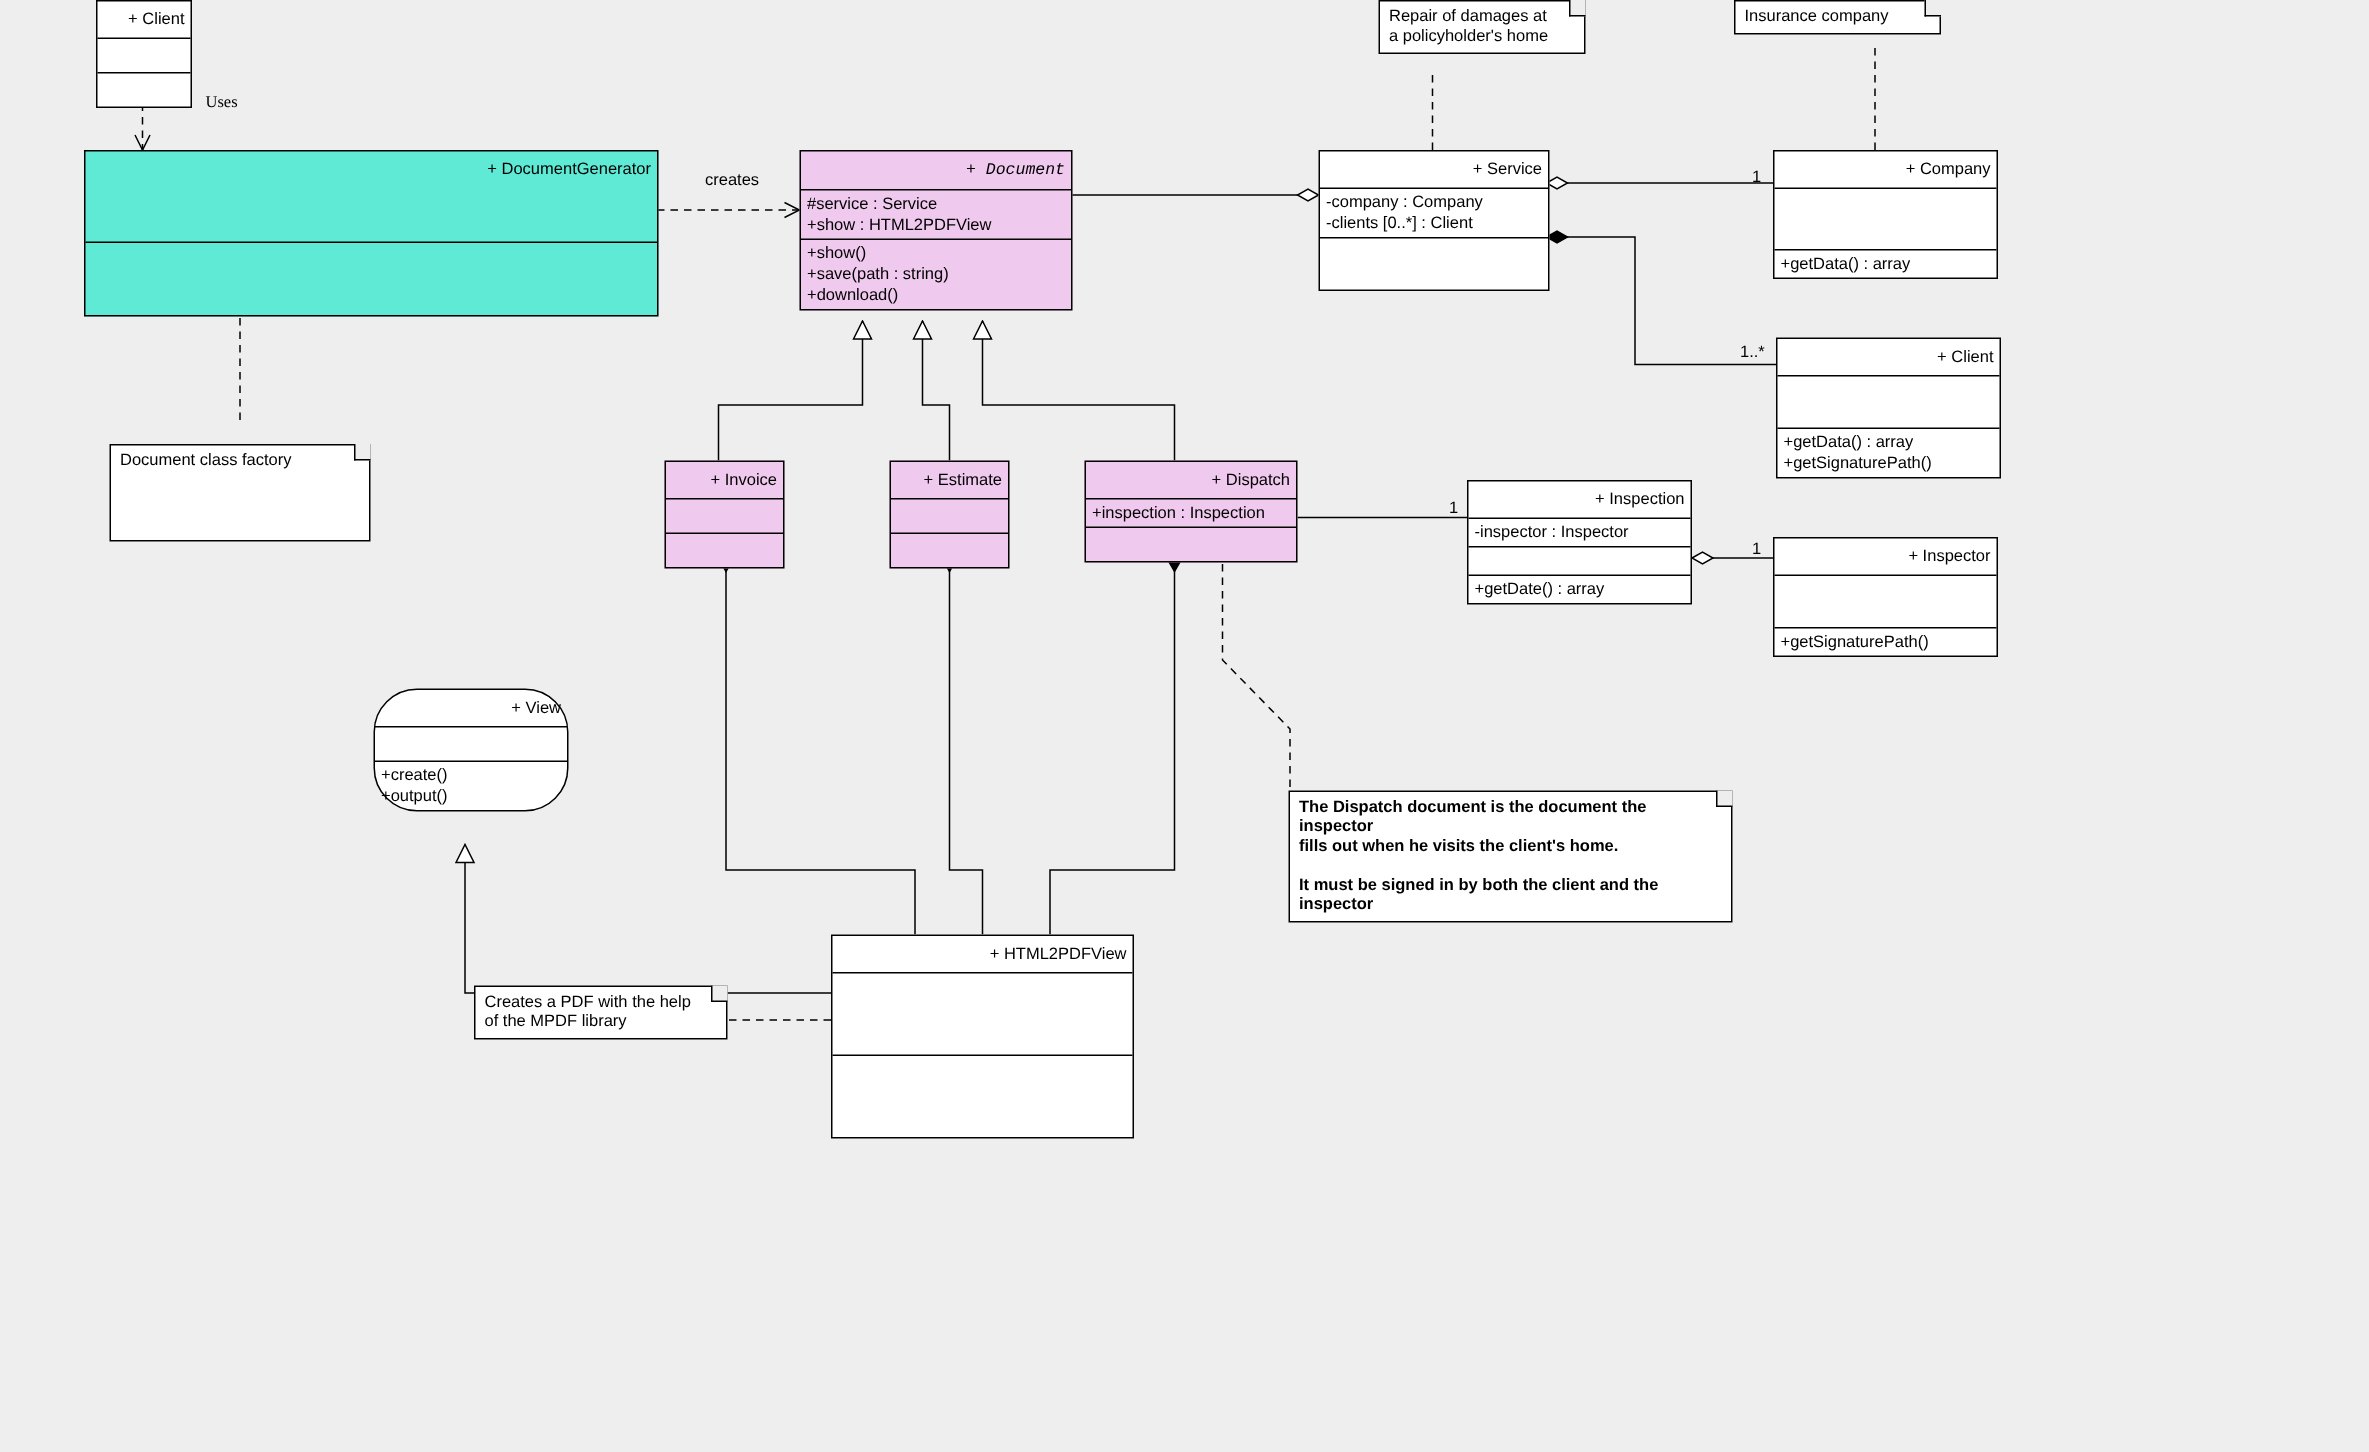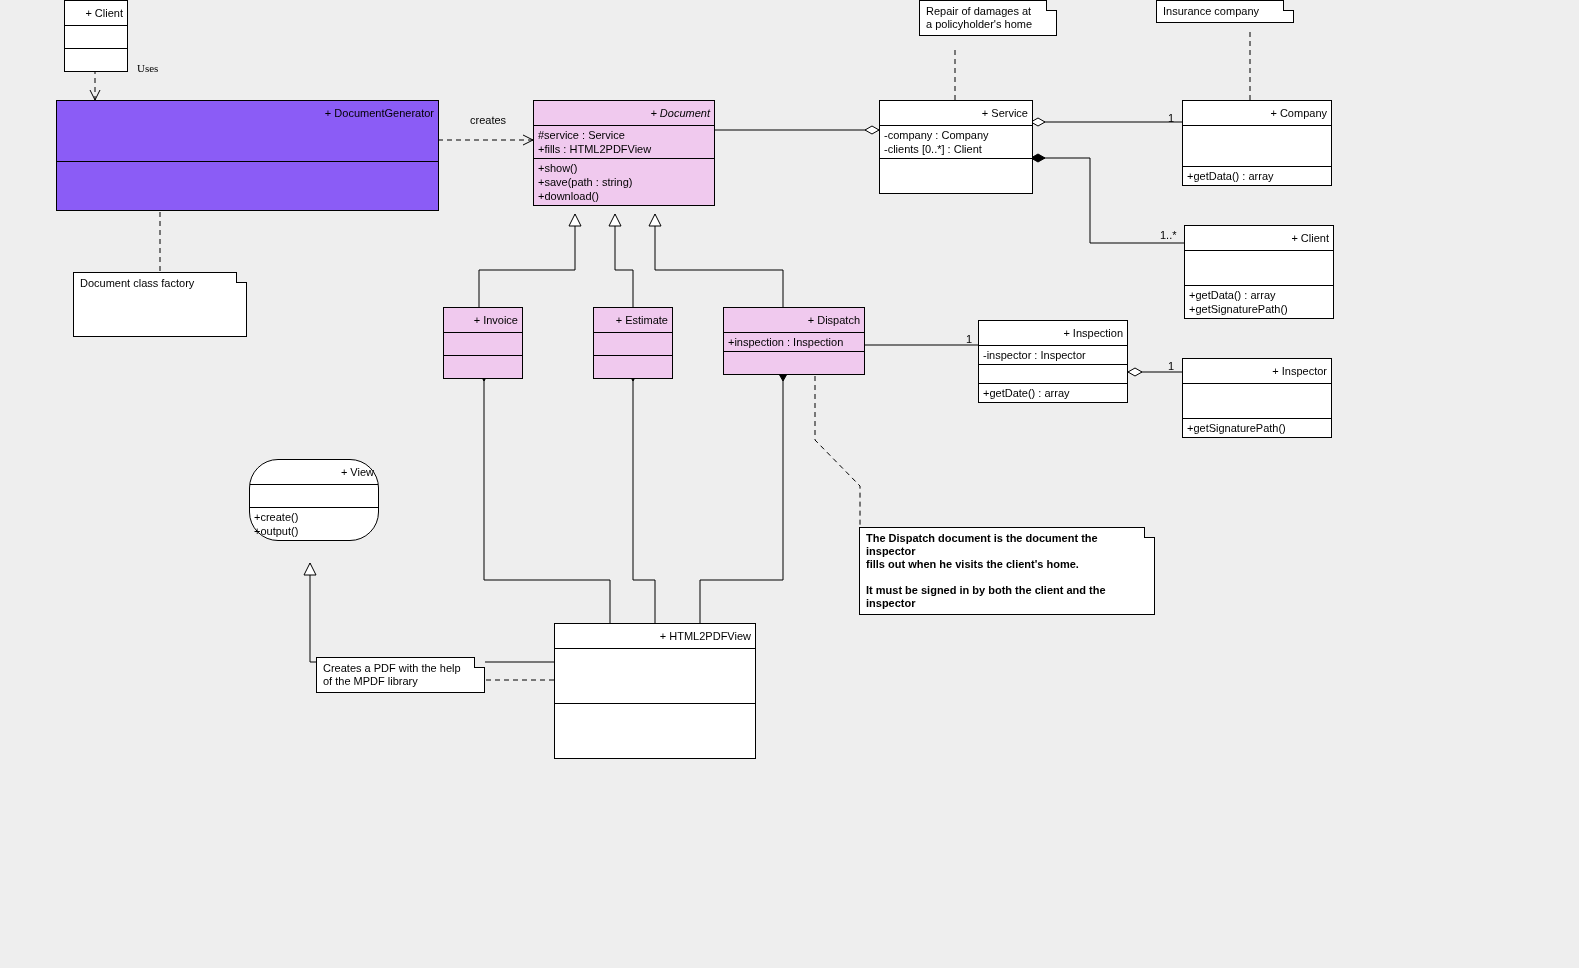--- a/index.html
+++ b/index.html
@@ -14,35 +14,35 @@
     position: relative;
     overflow: hidden;
   }
   .class-box {
     position: absolute;
     border: 1px solid #000;
     background: #fff;
     display: flex;
     flex-direction: column;
   }
-  .class-box.cyan { background: #8b5cf6; gap: 36px; }
+  .class-box.cyan { background: #5eead4; gap: 36px; }
   .class-box.pink { background: #f0c9ee; }
   .compartment {
     border-top: 1px solid #000;
     padding: 2px 4px;
     min-height: 14px;
     line-height: 14px;
   }
   .compartment:first-child { border-top: none; }
   .title {
     text-align: right;
     padding: 6px 4px;
     white-space: nowrap;
   }
-  .title.italic span { font-style: italic; }
+  .title.italic span { font-style: italic; font-family: Liberation Mono, monospace; }
   .empty { min-height: 18px; }
   .note {
     position: absolute;
     border: 1px solid #000;
     background: #fff;
     padding: 4px 6px;
     line-height: 13px;
     white-space: pre-wrap;
   }
   .note::after {
@@ -141,21 +141,21 @@
 
 <div class="class-box cyan" style="left:56px;top:100px;width:381px;">
   <div class="title"><span>+ DocumentGenerator</span></div>
   <div class="compartment" style="min-height:44px;"></div>
 </div>
 
 <div class="class-box pink" style="left:533px;top:100px;width:180px;">
   <div class="title italic"><span>+ Document</span></div>
   <div class="compartment">
     <div>#service : Service</div>
-    <div>+fills : HTML2PDFView</div>
+    <div>+show : HTML2PDFView</div>
   </div>
   <div class="compartment">
     <div>+show()</div>
     <div>+save(path : string)</div>
     <div>+download()</div>
   </div>
 </div>
 
 <div class="class-box" style="left:879px;top:100px;width:152px;">
   <div class="title"><span>+ Service</span></div>
@@ -220,21 +220,21 @@
     <div>+output()</div>
   </div>
 </div>
 
 <div class="class-box" style="left:554px;top:623px;width:200px;">
   <div class="title"><span>+ HTML2PDFView</span></div>
   <div class="compartment" style="min-height:50px;"></div>
   <div class="compartment" style="min-height:50px;"></div>
 </div>
 
-<div class="note" style="left:73px;top:272px;width:160px;height:55px;">Document class factory</div>
+<div class="note" style="left:73px;top:296px;width:160px;height:55px;">Document class factory</div>
 <div class="note" style="left:919px;top:0px;width:124px;">Repair of damages at
 a policyholder's home</div>
 <div class="note" style="left:1156px;top:0px;width:124px;">Insurance company</div>
 <div class="note" style="left:316px;top:657px;width:155px;">Creates a PDF with the help
 of the MPDF library</div>
 <div class="note" style="left:859px;top:527px;width:282px;font-weight:bold;">The Dispatch document is the document the inspector
 fills out when he visits the client's home.
 
 It must be signed in by both the client and the inspector</div>
 

